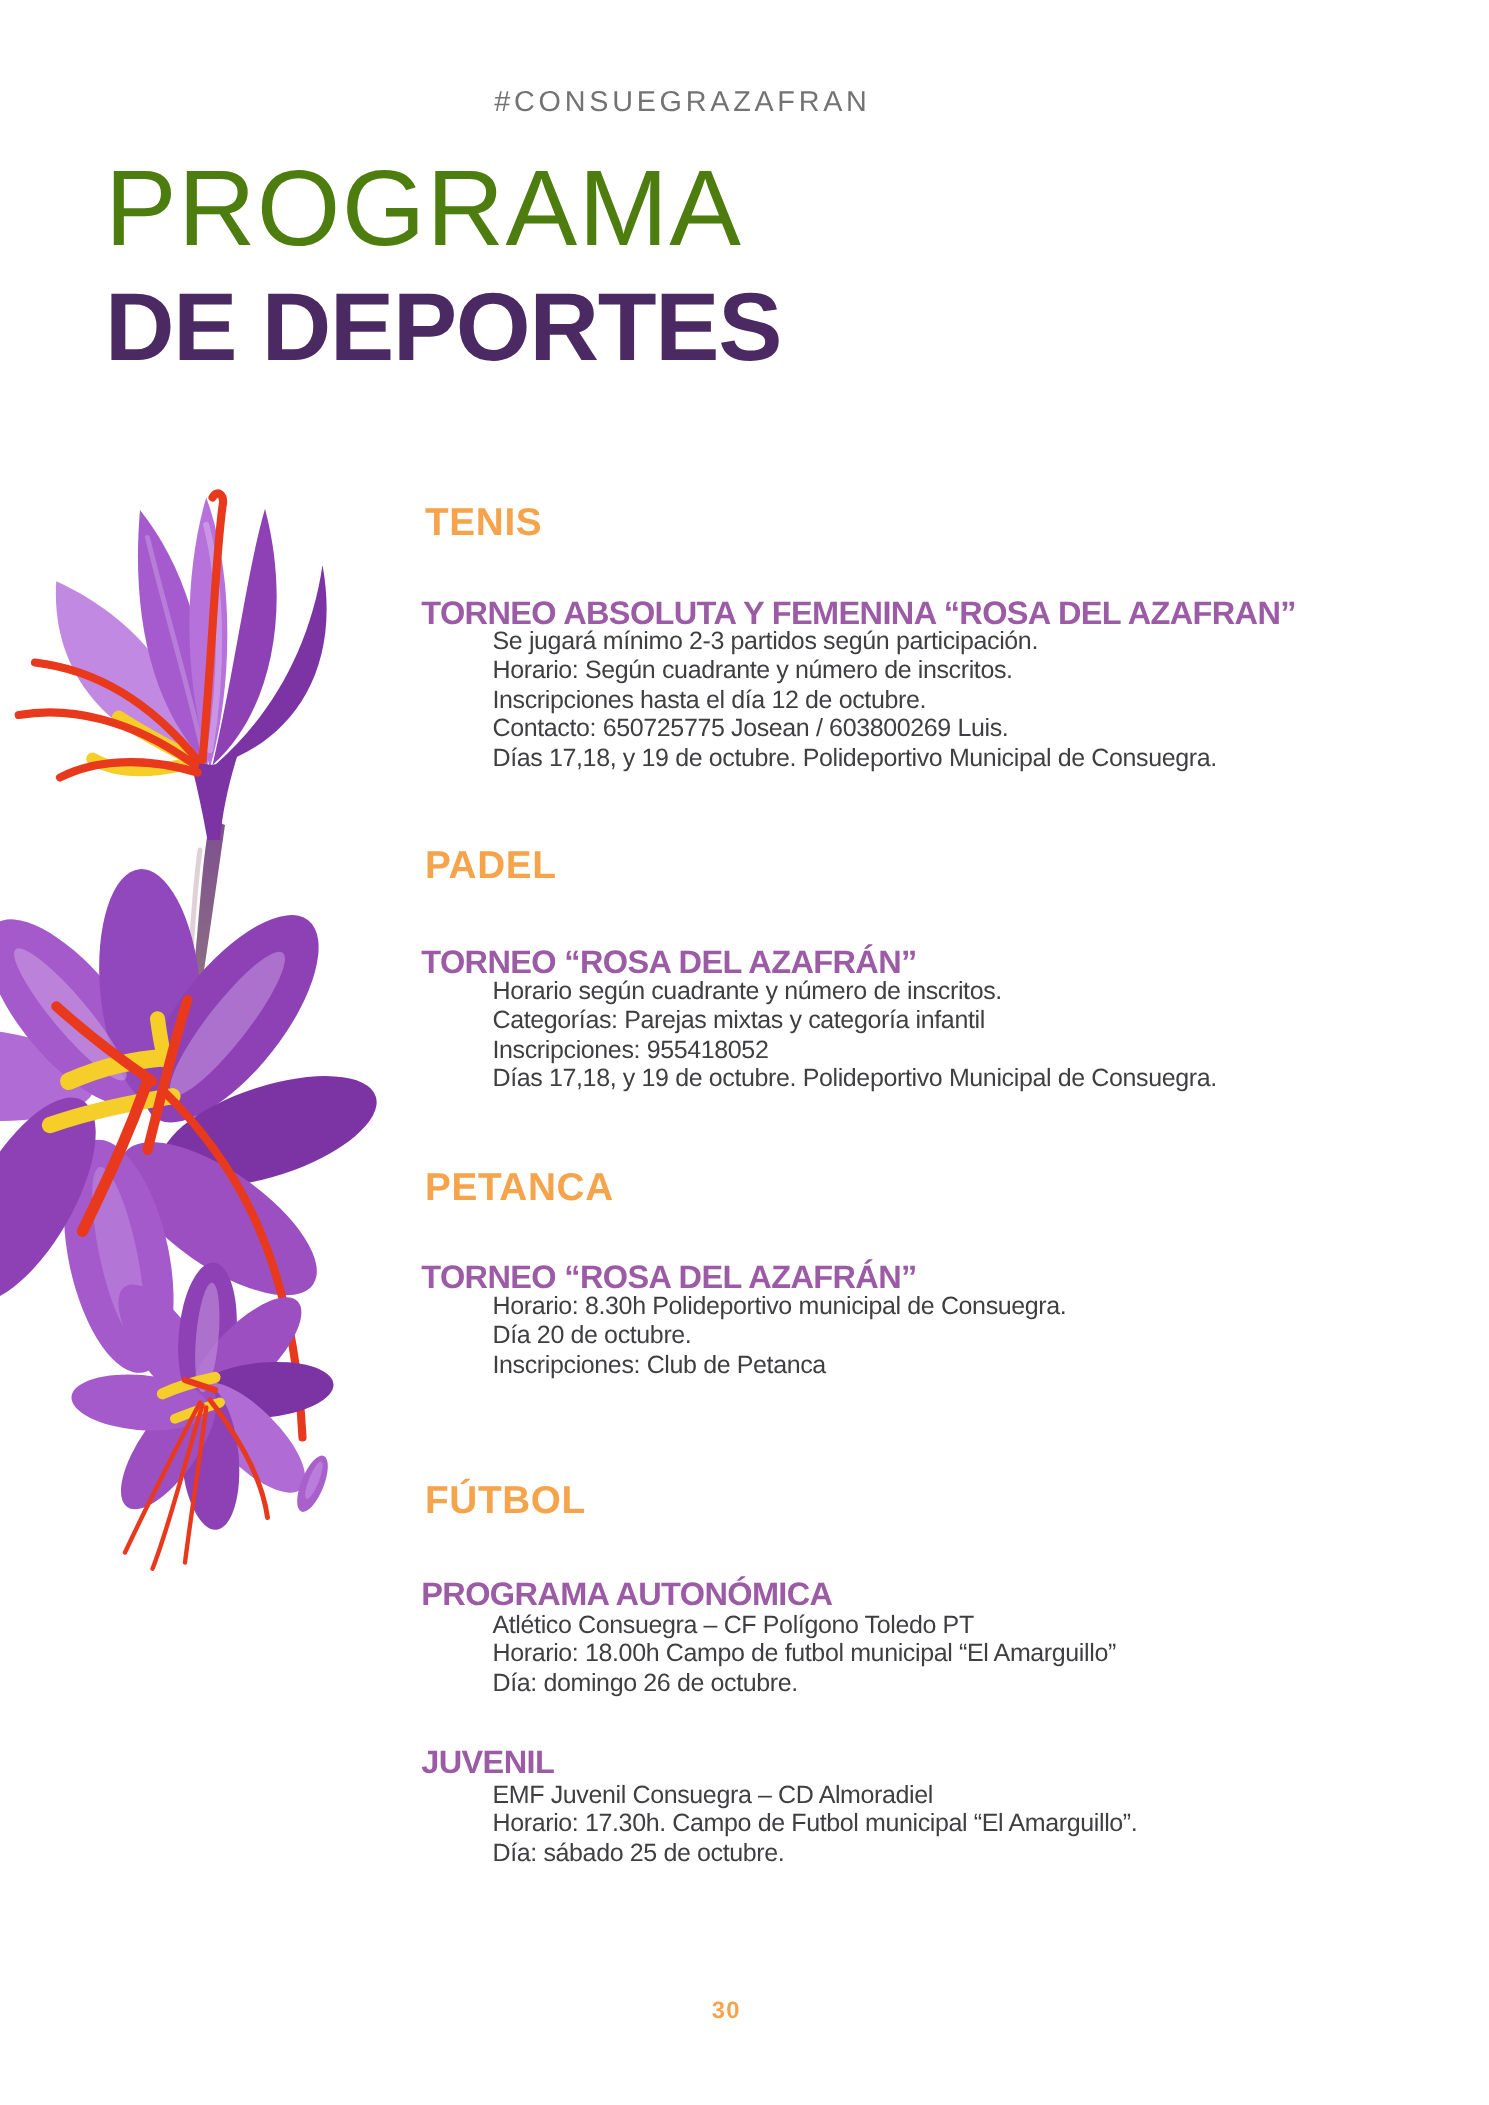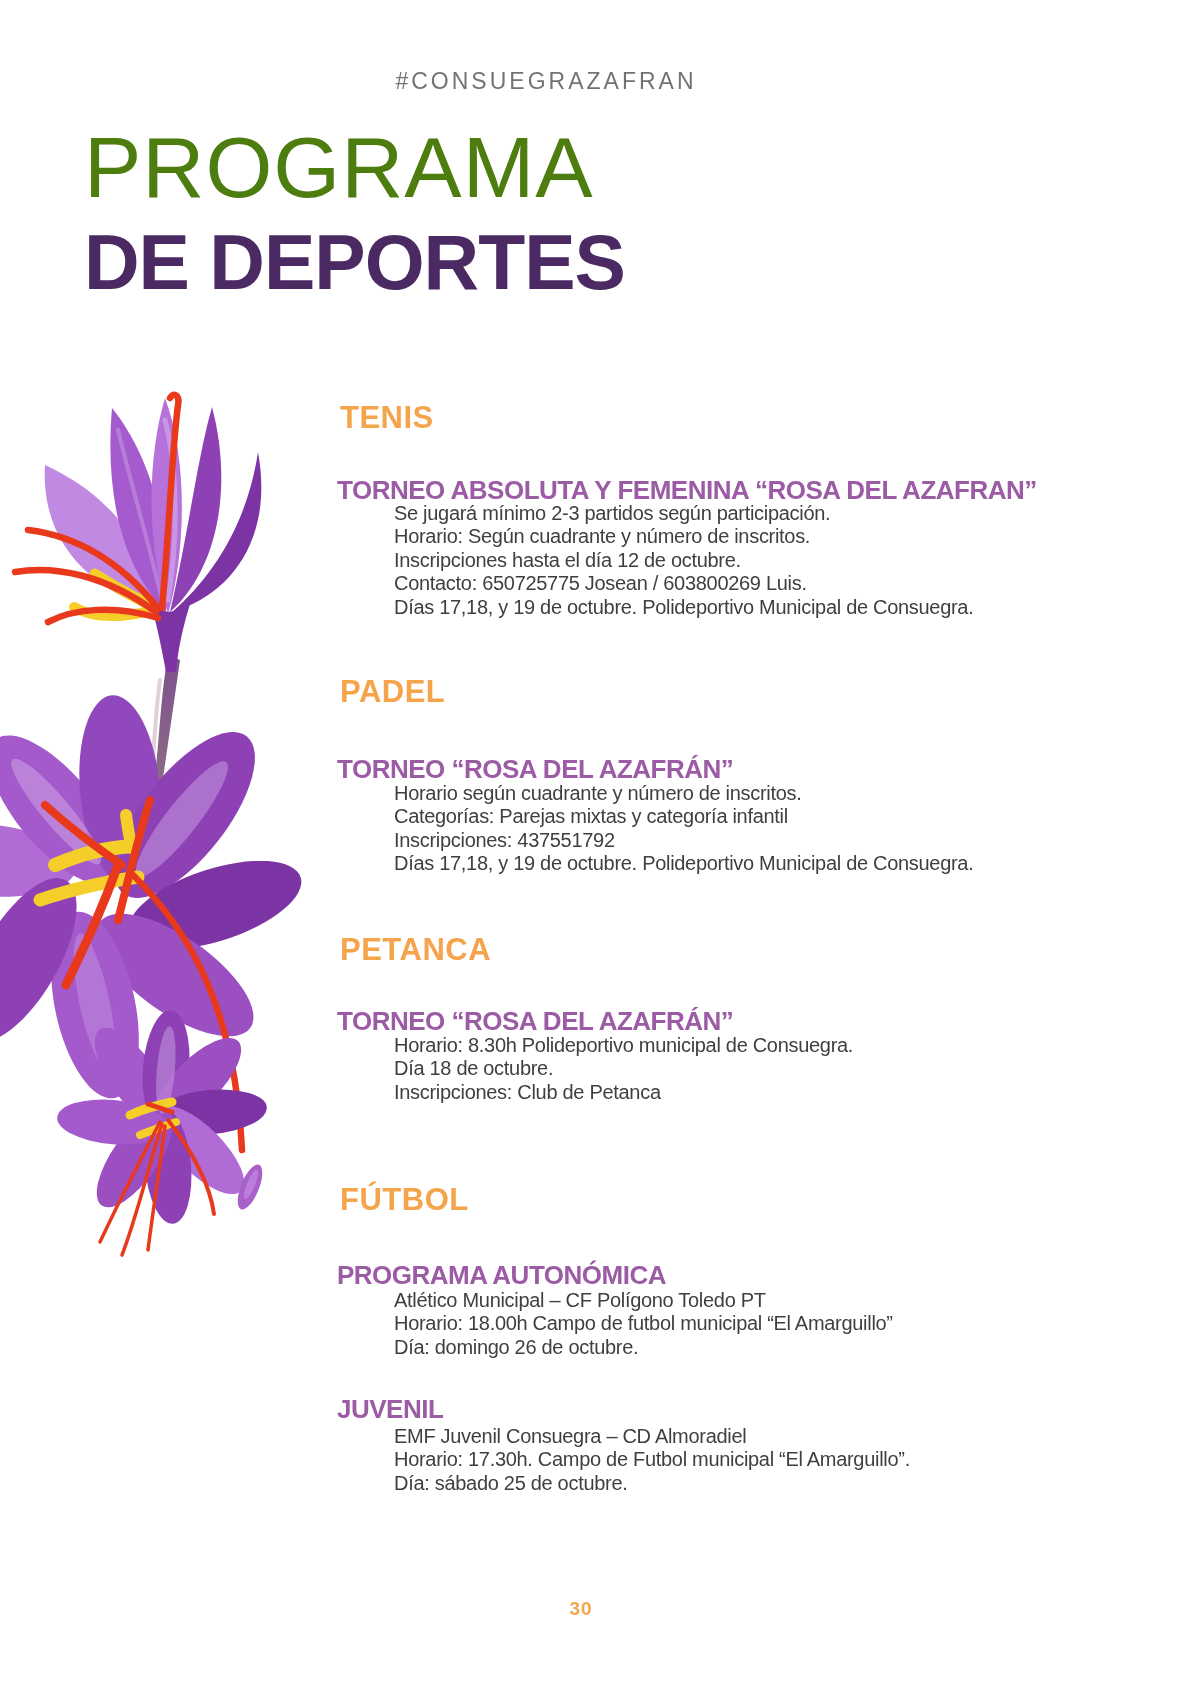--- a/index.html
+++ b/index.html
@@ -147,36 +147,36 @@
   <div>Inscripciones hasta el día 12 de octubre.</div>
   <div>Contacto: 650725775 Josean / 603800269 Luis.</div>
   <div>Días 17,18, y 19 de octubre. Polideportivo Municipal de Consuegra.</div>
 </div>
 
 <div class="sport-label" style="top:676px">PADEL</div>
 <div class="event-title" style="top:756px">TORNEO “ROSA DEL AZAFRÁN”</div>
 <div class="body-lines" style="top:782px">
   <div>Horario según cuadrante y número de inscritos.</div>
   <div>Categorías: Parejas mixtas y categoría infantil</div>
-  <div>Inscripciones: 437551792</div>
+  <div>Inscripciones: 955418052</div>
   <div>Días 17,18, y 19 de octubre. Polideportivo Municipal de Consuegra.</div>
 </div>
 
 <div class="sport-label" style="top:934px">PETANCA</div>
 <div class="event-title" style="top:1008px">TORNEO “ROSA DEL AZAFRÁN”</div>
 <div class="body-lines" style="top:1034px">
   <div>Horario: 8.30h Polideportivo municipal de Consuegra.</div>
-  <div>Día 18 de octubre.</div>
+  <div>Día 20 de octubre.</div>
   <div>Inscripciones: Club de Petanca</div>
 </div>
 
 <div class="sport-label" style="top:1184px">FÚTBOL</div>
 <div class="event-title" style="top:1262px">PROGRAMA AUTONÓMICA</div>
 <div class="body-lines" style="top:1289px">
-  <div>Atlético Municipal – CF Polígono Toledo PT</div>
+  <div>Atlético Consuegra – CF Polígono Toledo PT</div>
   <div>Horario: 18.00h Campo de futbol municipal “El Amarguillo”</div>
   <div>Día: domingo 26 de octubre.</div>
 </div>
 
 <div class="event-title" style="top:1396px">JUVENIL</div>
 <div class="body-lines" style="top:1425px">
   <div>EMF Juvenil Consuegra – CD Almoradiel</div>
   <div>Horario: 17.30h. Campo de Futbol municipal “El Amarguillo”.</div>
   <div>Día: sábado 25 de octubre.</div>
 </div>

